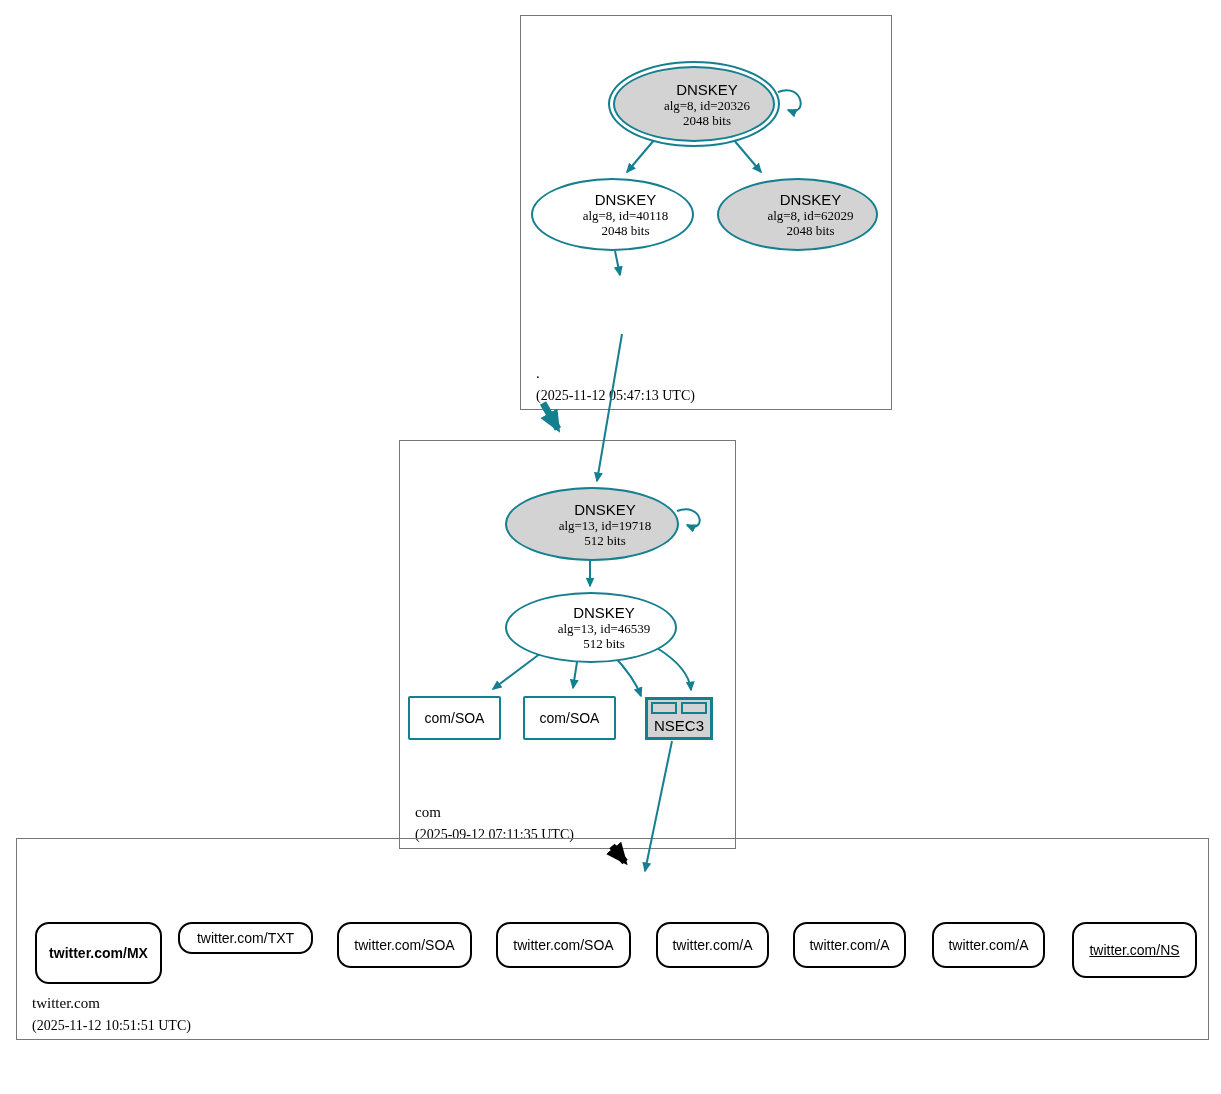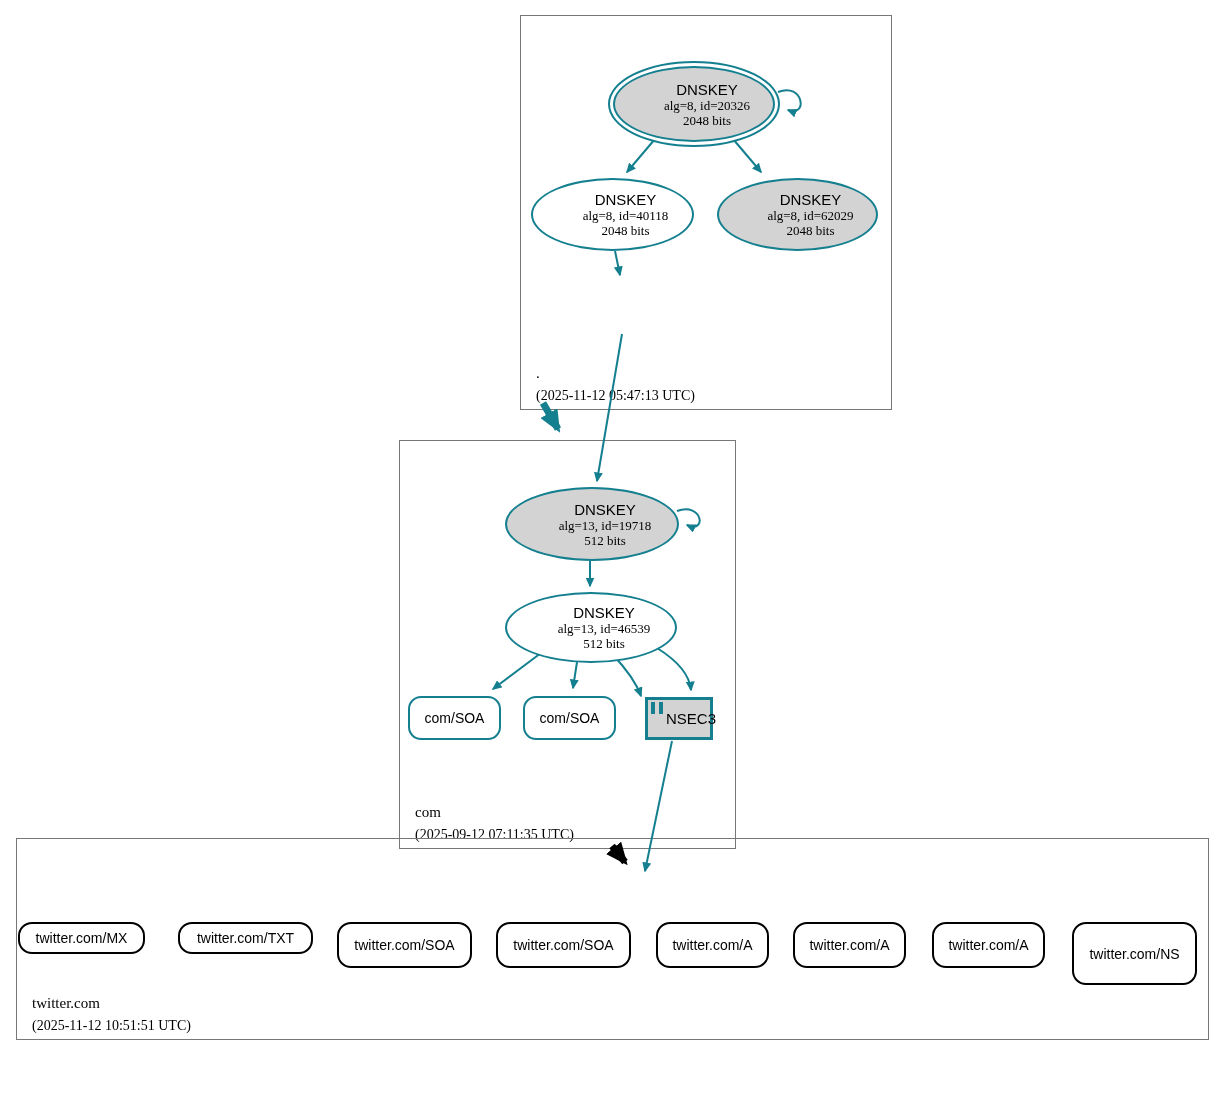--- a/index.html
+++ b/index.html
@@ -15,27 +15,27 @@
     position:absolute;border:2px solid #147f8f;border-radius:50%;
     display:flex;flex-direction:column;justify-content:center;align-items:center;
     box-sizing:border-box;text-align:center;background:#fff;padding-left:26px;
   }
   .ellipse.gray{background:#d3d3d3;}
   .ellipse-outer{position:absolute;border:2px solid #147f8f;border-radius:50%;box-sizing:border-box;background:#fff;}
   .ellipse-outer .ellipse{position:absolute;left:3px;top:3px;right:3px;bottom:3px;}
   .node-title{font-size:15px;line-height:17px;}
   .node-detail{font-family:"Liberation Serif",serif;font-size:13px;line-height:15px;text-align:right;}
   .rrset{
-    position:absolute;border:2px solid #147f8f;border-radius:13px;background:#fff;
+    position:absolute;border:2px solid #147f8f;border-radius:2px;background:#fff;
     display:flex;align-items:center;justify-content:center;font-size:14px;box-sizing:border-box;
   }
   .rrset.black{border-color:#000;border-radius:14px;}
   .nsec3{
     position:absolute;border:3px solid #147f8f;background:#d3d3d3;box-sizing:border-box;
-    display:flex;flex-direction:row;
+    display:flex;flex-direction:column;
   }
   .nsec3-cells{display:flex;gap:4px;padding:2px 3px 0 3px;}
   .nsec3-cell{flex:1;height:8px;border:2px solid #147f8f;background:#d3d3d3;}
   .nsec3-label{flex:1;display:flex;align-items:center;justify-content:center;font-size:15px;}
 </style>
 </head>
 <body>
 
 <div class="canvas">
 
@@ -125,38 +125,38 @@
   </div>
 
   <div class="nsec3" style="left:645px;top:697px;width:68px;height:43px;">
     <div class="nsec3-cells">
       <span class="nsec3-cell"></span>
       <span class="nsec3-cell"></span>
     </div>
     <div class="nsec3-label">NSEC3</div>
   </div>
 
-  <div class="rrset black" style="left:18px;top:922px;width:127px;height:32px;">
+  <div class="rrset black" style="left:35px;top:922px;width:127px;height:62px;font-weight:bold;">
     <span>twitter.com/MX</span>
   </div>
   <div class="rrset black" style="left:178px;top:922px;width:135px;height:32px;">
     <span>twitter.com/TXT</span>
   </div>
   <div class="rrset black" style="left:337px;top:922px;width:135px;height:46px;">
     <span>twitter.com/SOA</span>
   </div>
   <div class="rrset black" style="left:496px;top:922px;width:135px;height:46px;">
     <span>twitter.com/SOA</span>
   </div>
   <div class="rrset black" style="left:656px;top:922px;width:113px;height:46px;">
     <span>twitter.com/A</span>
   </div>
   <div class="rrset black" style="left:793px;top:922px;width:113px;height:46px;">
     <span>twitter.com/A</span>
   </div>
   <div class="rrset black" style="left:932px;top:922px;width:113px;height:46px;">
     <span>twitter.com/A</span>
   </div>
-  <div class="rrset black" style="left:1072px;top:922px;width:125px;height:63px;">
+  <div class="rrset black" style="left:1072px;top:922px;width:125px;height:56px;text-decoration:underline;">
     <span>twitter.com/NS</span>
   </div>
 
 </div>
 
 </body></html>

